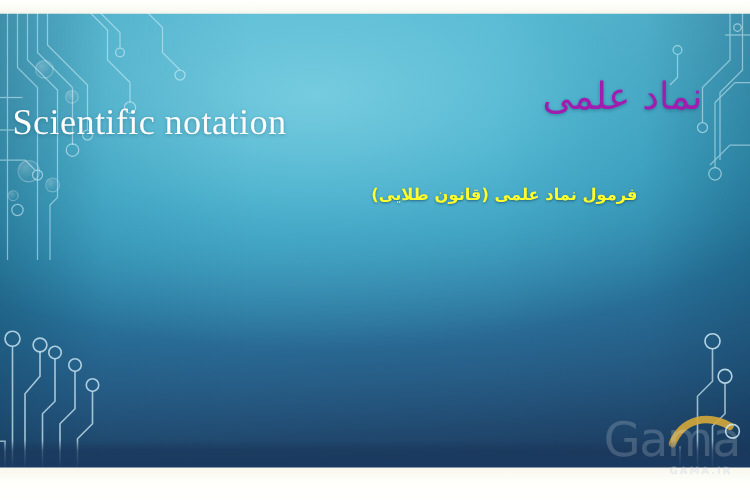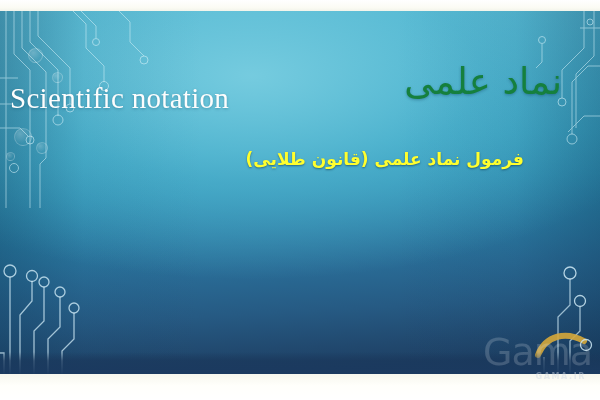--- a/index.html
+++ b/index.html
@@ -113,35 +113,35 @@
     text-shadow: 0 1px 3px rgba(12,60,90,0.35);
     white-space: nowrap;
   }
 
   .title-fa {
     position: absolute;
     right: 38px;
     top: 60px;
     direction: rtl;
     font-family: "DejaVu Sans", "Liberation Sans", sans-serif;
-    font-size: 37px;
+    font-size: 30px;
     font-weight: 400;
-    color: #15803d;
+    color: #a21caf;
     text-shadow: 0 1px 3px rgba(12,60,90,0.40);
     white-space: nowrap;
     text-align: center;
   }
 
   .subtitle-fa {
     position: absolute;
-    right: 76px;
+    right: 90px;
     top: 149px;
     direction: rtl;
     font-family: "DejaVu Sans", "Liberation Sans", sans-serif;
-    font-size: 17px;
+    font-size: 13px;
     font-weight: bold;
     color: #ffff2e;
     text-shadow: 0 1px 2px rgba(10,45,75,0.55);
     white-space: nowrap;
   }
 
   
   .watermark {
     position: absolute;
     right: 8px;

